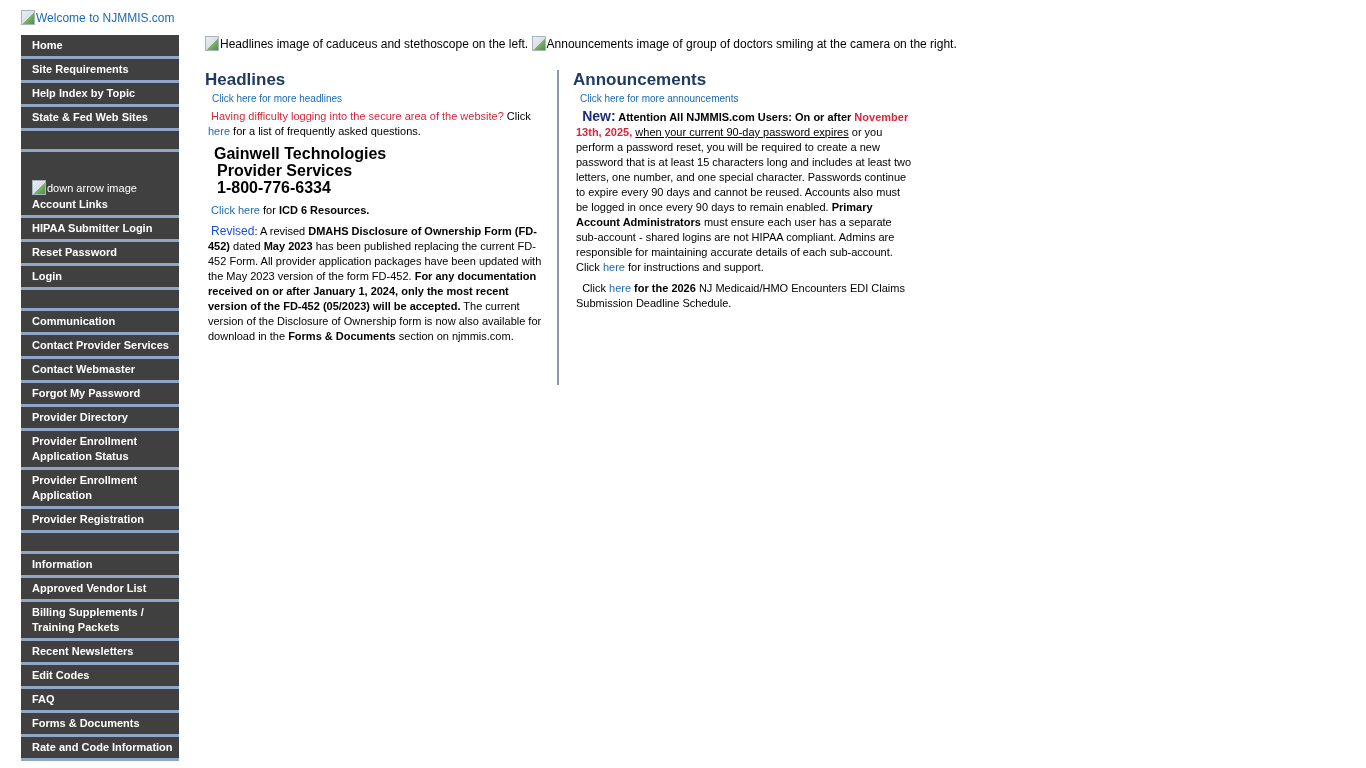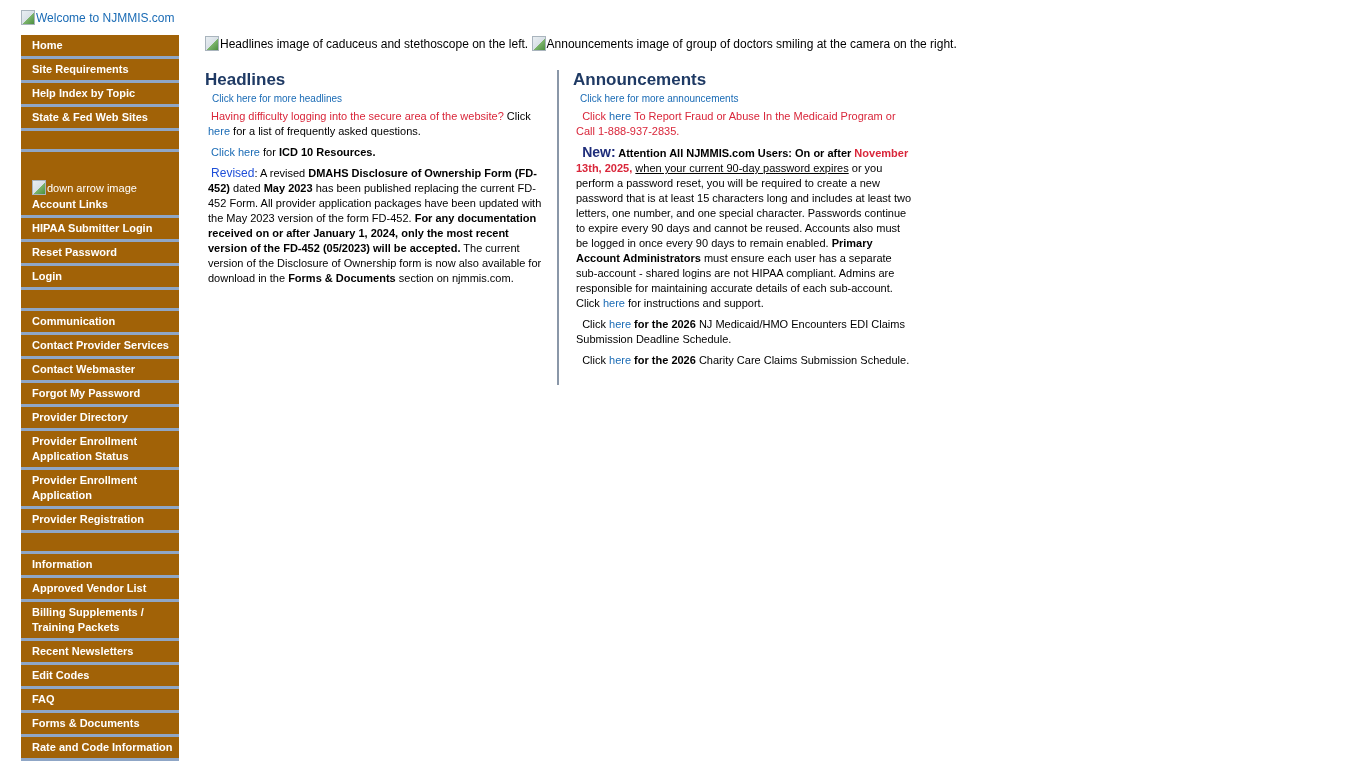--- a/index.html
+++ b/index.html
@@ -12,21 +12,21 @@
     display: inline-block; width: 14px; height: 15px; vertical-align: -3px;
     background: linear-gradient(135deg, #e9eef2 0%, #d8e0e6 55%, #7bb36b 56%, #4b8f3e 100%);
     border: 1px solid #a9b4bd; box-sizing: border-box; margin-right: 1px;
   }
   
   .logo { position: absolute; left: 21px; top: 10px; font-size: 12px; color: #1a6bb5; white-space: nowrap; text-align: center; }
 
   
   .sidebar { position: absolute; left: 21px; top: 35px; width: 158px; }
   .nav-item {
-    background: #a16207; color: #fff; font-weight: bold; font-size: 11px;
+    background: #404040; color: #fff; font-weight: bold; font-size: 11px;
     padding: 3px 6px 3px 11px; line-height: 15px; border-bottom: 3px solid #8fa6c6;
     box-sizing: border-box; cursor: pointer;
   }
   .nav-item.spacer { height: 21px; }
   .nav-item.section { }
   .nav-item .label { display: block; }
   .nav-item.account { line-height: 16px; padding-top: 2px; }
   .nav-item.account .arrow { font-weight: normal; display:block;margin-top:26px; }
 
   
@@ -143,40 +143,39 @@
   <span class="broken-img"></span><span>Announcements image of group of doctors smiling at the camera on the right.</span>
 </div>
 
 <section class="col col-left">
   <h2>Headlines</h2>
   <a class="more-link">Click here for more headlines</a>
   <p style="padding-left:3px;">
     &nbsp;<span class="red">Having difficulty logging into the secure area of the website?</span><span> Click</span>
     <a>here</a><span> for a list of frequently asked questions.</span>
   </p>
+  <div class="gainwell">
+    <span>Gainwell Technologies</span>
+    <span class="ind">Provider Services</span>
+    <span class="ind">1-800-776-6334</span>
+  </div>
   <p>
-    &nbsp;<a>Click here</a><span> for </span><b>ICD 10 Resources.</b>
+    &nbsp;<a>Click here</a><span> for </span><b>ICD 6 Resources.</b>
   </p>
   <p>
     &nbsp;<span class="revised">Revised</span><span>: A revised </span><b>DMAHS Disclosure of Ownership Form (FD-452)</b><span> dated </span><b>May 2023</b><span> has been published replacing the current FD-452 Form.  All provider application packages have been updated with the May 2023 version of the form FD-452. </span><b>For any documentation received on or after January 1, 2024, only the most recent version of the FD-452 (05/2023) will be accepted.</b><span> The current version of the Disclosure of Ownership form is now also available for download in the </span><b>Forms &amp; Documents</b><span> section on njmmis.com.</span>
   </p>
 </section>
 
 <div class="divider"></div>
 
 <section class="col col-right">
   <h2>Announcements</h2>
   <a class="more-link">Click here for more announcements</a>
-  <p class="red">
-    &nbsp;&nbsp;<span>Click </span><a>here</a><span> To Report Fraud or Abuse In the Medicaid Program or Call 1-888-937-2835.</span>
-  </p>
   <p>
     &nbsp;&nbsp;<span class="new-label">New:</span><b> Attention All NJMMIS.com Users: On or after </b><b class="red">November 13th, 2025,</b>
     <span class="u">when your current 90-day password expires</span><span> or you perform a password reset, you will be required to create a new password that is at least 15 characters long and includes at least two letters, one number, and one special character. Passwords continue to expire every 90 days and cannot be reused. Accounts also must be logged in once every 90 days to remain enabled. </span><b>Primary Account Administrators</b><span> must ensure each user has a separate sub-account - shared logins are not HIPAA compliant. Admins are responsible for maintaining accurate details of each sub-account.</span><br>
     <span>Click </span><a>here</a><span> for instructions and support.</span>
   </p>
   <p>
     &nbsp;&nbsp;<span>Click </span><a>here</a><b> for the 2026</b><span> NJ Medicaid/HMO Encounters EDI Claims Submission Deadline Schedule.</span>
   </p>
-  <p>
-    &nbsp;&nbsp;<span>Click </span><a>here</a><b> for the 2026</b><span> Charity Care Claims Submission Schedule.</span>
-  </p>
 </section>
 
 </body></html>

